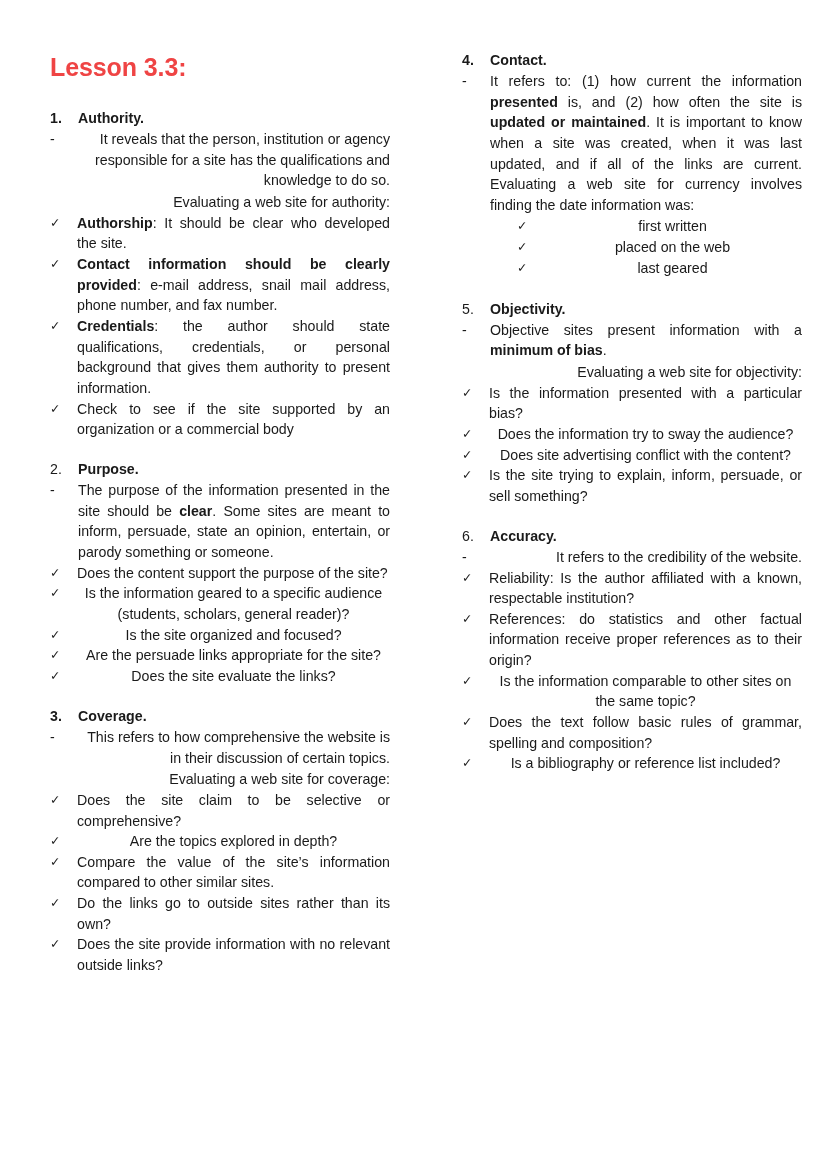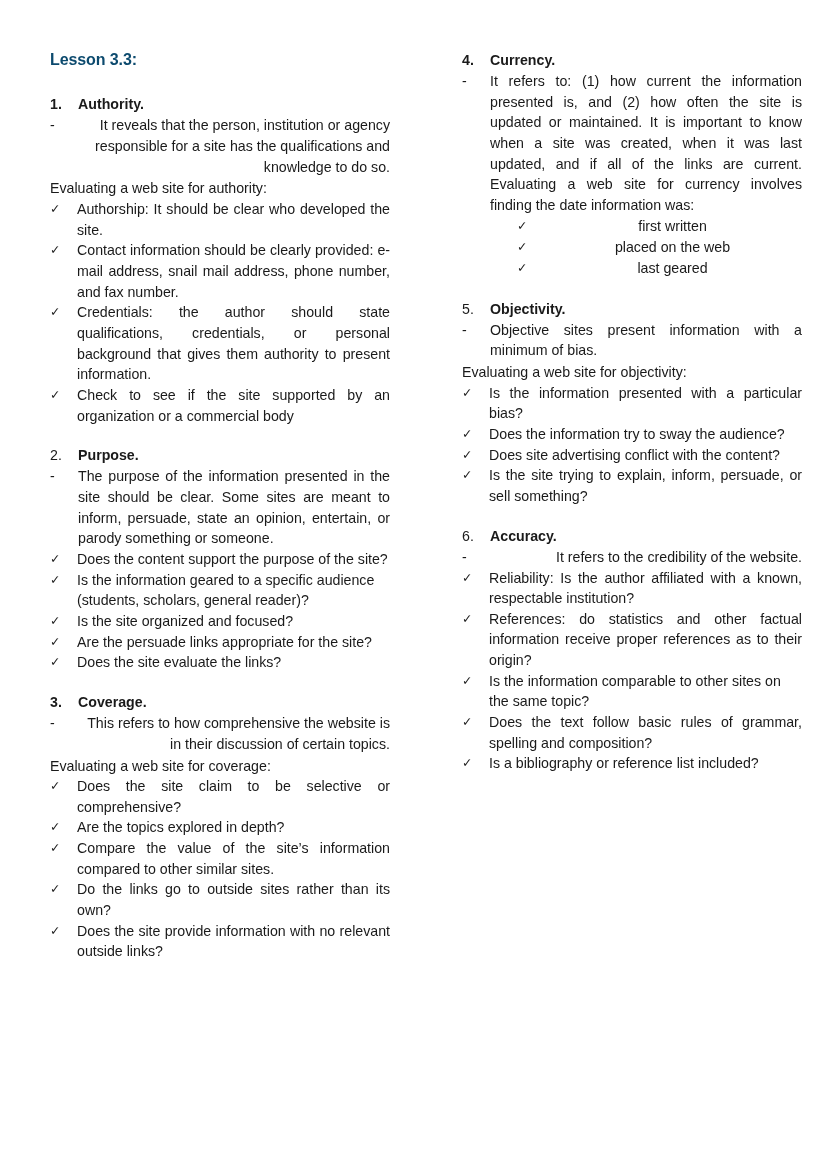--- a/index.html
+++ b/index.html
@@ -31,25 +31,25 @@
     gap: 72px;
     align-items: flex-start;
   }
   .col {
     width: 340px;
     flex: 0 0 340px;
   }
   .col-right { padding-top: 2px; }
 
   .doc-title {
-    font-size: 16px;
+    font-size: 25px;
     font-weight: bold;
     line-height: 1.52;
     letter-spacing: -0.1px;
-    color: #0c4a6e;
+    color: #ef4444;
     margin: 0 0 22px 0;
   }
   .doc-title .tline { display: block; }
 
   
   .section { margin-bottom: 19px; }
   .section:last-child { margin-bottom: 0; }
 
   .sec-head {
     display: flex;
@@ -81,50 +81,50 @@
     flex: 1 1 auto;
     text-align: justify;
     text-justify: inter-word;
   }
   .dash-body.noj { text-align: right; }
 
   .eval-line {
     font-size: 14.2px;
     line-height: 1.455;
     margin-top: 1px;
-    text-align: left;
+    text-align: right;
   }
 
   .check-row {
     display: flex;
     align-items: flex-start;
     font-size: 14.2px;
     line-height: 1.455;
   }
   .check-mark {
     flex: 0 0 27px;
     width: 27px;
     font-size: 12.5px;
     line-height: 1.62;
     color: #1a1a1a;
   }
   .check-body {
     flex: 1 1 auto;
     text-align: justify;
     text-justify: inter-word;
   }
-  .check-body.noj { text-align: left; }
+  .check-body.noj { text-align: center; }
 
   
   .sub-checks { margin-left: 55px; }
   .sub-checks .check-row { line-height: 1.50; }
   .sub-checks .check-mark { flex: 0 0 26px; width: 26px; }
   .sub-checks .check-body { text-align: center; }
 
-  b, strong { font-weight: normal; }
+  b, strong { font-weight: bold; }
 </style>
 </head>
 <body>
 
 <div class="page">
   <div class="columns">
 
     <div class="col col-left">
 
       <div class="doc-title">
@@ -225,21 +225,21 @@
         </div>
       </div>
 
     </div>
 
     <div class="col col-right">
 
       <div class="section">
         <div class="sec-head">
           <span class="sec-num">4.</span>
-          <span class="sec-title">Currency.</span>
+          <span class="sec-title">Contact.</span>
         </div>
         <div class="dash-row">
           <span class="dash-mark">-</span>
           <span class="dash-body"><span>It refers to: (1) how current the information </span><b>presented</b><span> is, and (2) how often the site is </span><b>updated or maintained</b><span>. It is important to know when a site was created, when it was last updated, and if all of the links are current. Evaluating a web site for currency involves finding the date information was:</span></span>
         </div>
         <div class="sub-checks">
           <div class="check-row">
             <span class="check-mark">✓</span>
             <span class="check-body">first written</span>
           </div>

